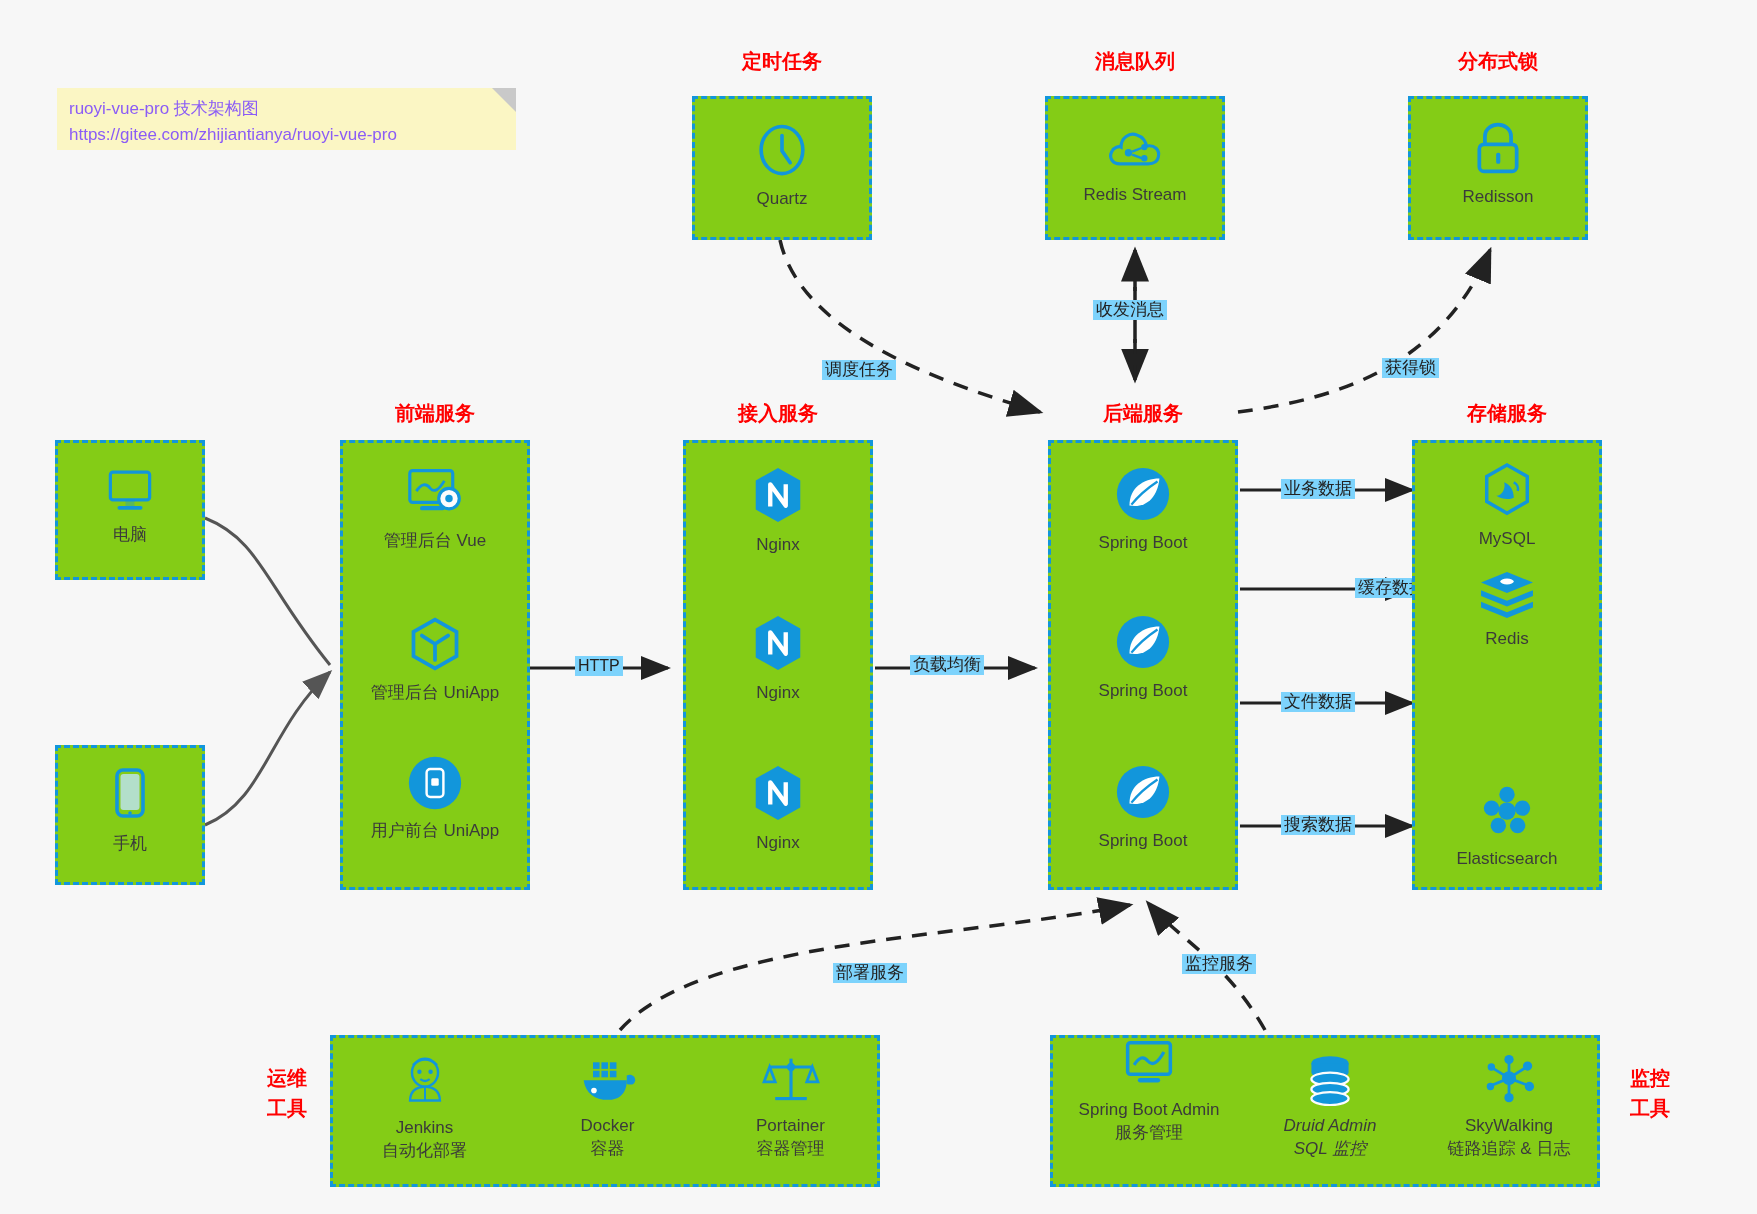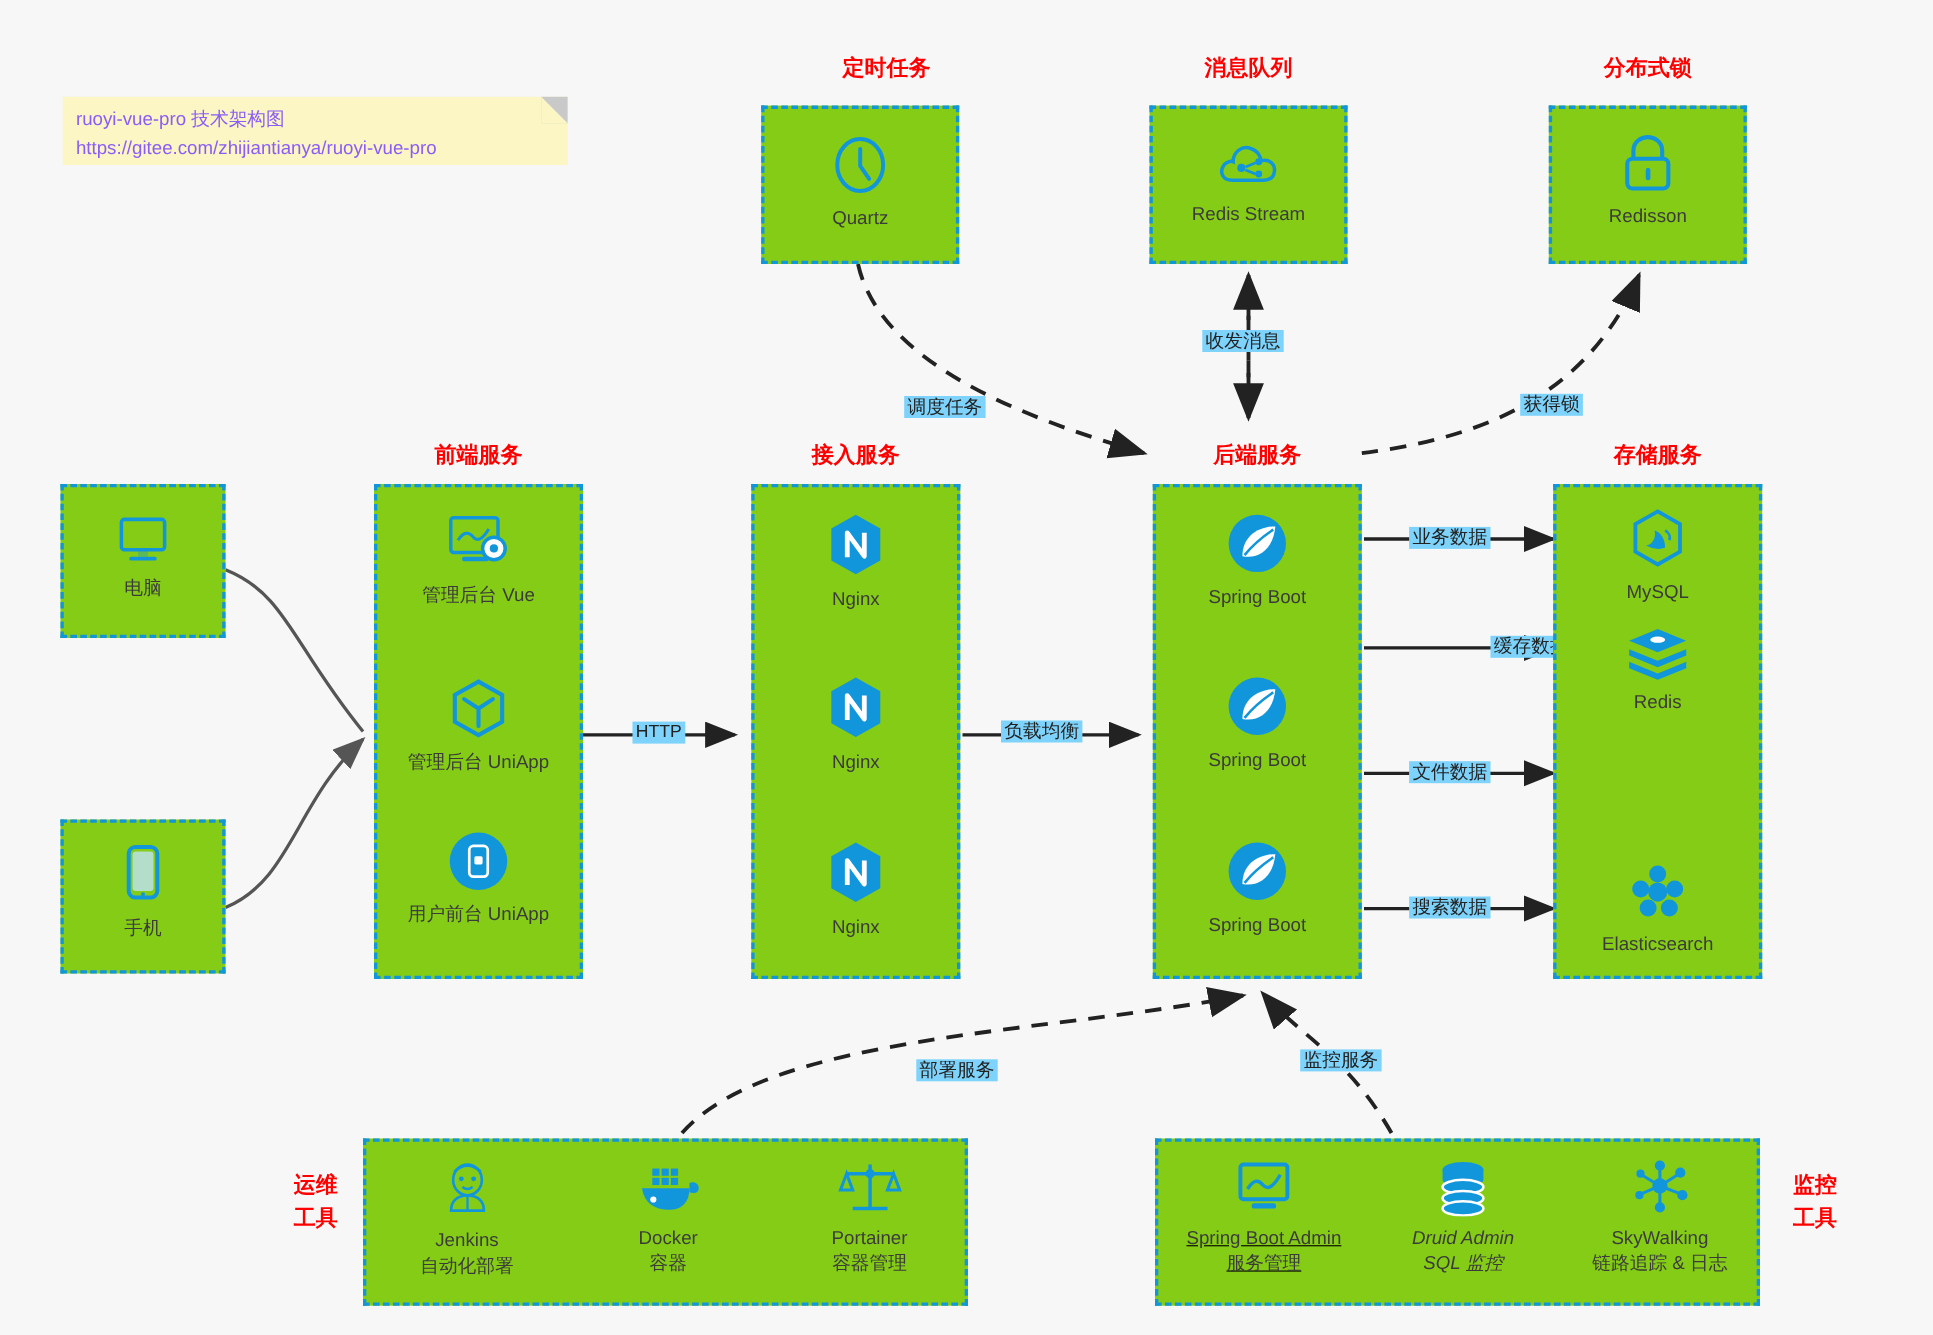--- a/index.html
+++ b/index.html
@@ -94,21 +94,21 @@
   </svg>
 
   <div class="note">
     <div class="fold"></div>
     <div class="txt">
       <div>ruoyi-vue-pro 技术架构图</div>
       <div>https://gitee.com/zhijiantianya/ruoyi-vue-pro</div>
     </div>
   </div>
 
-  <div class="gtitle" style="left:716px;top:48px;width:180px;">定时任务</div>
+  <div class="gtitle" style="left:692px;top:48px;width:180px;">定时任务</div>
   <div class="box" style="left:692px;top:96px;width:180px;height:144px;">
     <div class="node" style="top:22px;">
       <svg class="ico" width="58" height="58" viewBox="0 0 64 64">
         <ellipse cx="32" cy="32" rx="23" ry="26" fill="none" stroke="#1296db" stroke-width="4"></ellipse>
         <path d="M32 16 L32 33 L41 46" fill="none" stroke="#1296db" stroke-width="4" stroke-linecap="round"></path>
       </svg>
       <div class="lbl">Quartz</div>
     </div>
   </div>
 
@@ -331,21 +331,21 @@
         <path d="M8 14 L2 30 L14 30 Z" fill="none" stroke="#1296db" stroke-width="3"></path>
         <path d="M54 14 L48 30 L60 30 Z" fill="none" stroke="#1296db" stroke-width="3"></path>
         <circle cx="31" cy="14" r="4.5" fill="#1296db"></circle>
       </svg>
       <div class="lbl">Portainer</div>
       <div class="sub">容器管理</div>
     </div>
   </div>
 
   <div class="box" style="left:1050px;top:1035px;width:550px;height:152px;">
-    <div class="node" style="top:16px;left:0;width:192px;text-decoration:underline;">
+    <div class="node" style="top:0;left:0;width:192px;">
       <svg class="ico" width="56" height="52" viewBox="0 0 60 56">
         <rect x="7" y="5" width="46" height="34" rx="3" fill="none" stroke="#1296db" stroke-width="3.8"></rect>
         <path d="M14 29 Q22 16 29 25 Q36 33 46 15" fill="none" stroke="#1296db" stroke-width="3.4"></path>
         <rect x="18" y="43" width="24" height="5" rx="2.5" fill="#1296db"></rect>
       </svg>
       <div class="lbl">Spring Boot Admin</div>
       <div class="sub">服务管理</div>
     </div>
     <div class="node" style="top:16px;left:192px;width:170px;font-style:italic;">
       <svg class="ico" width="52" height="52" viewBox="0 0 56 56">

